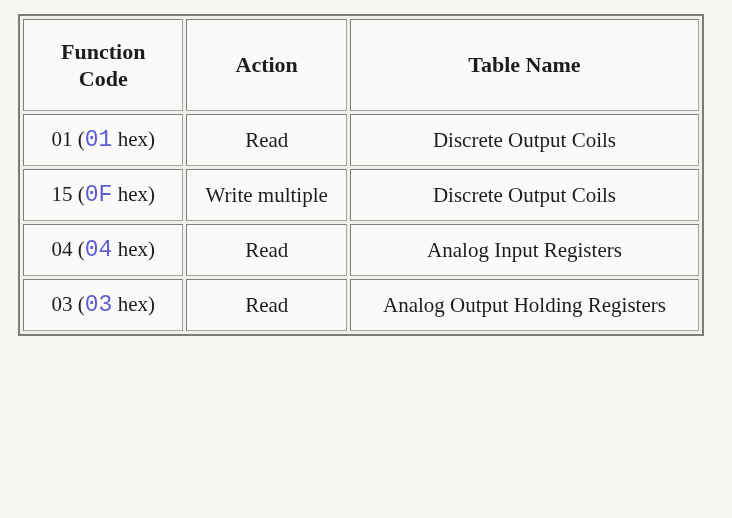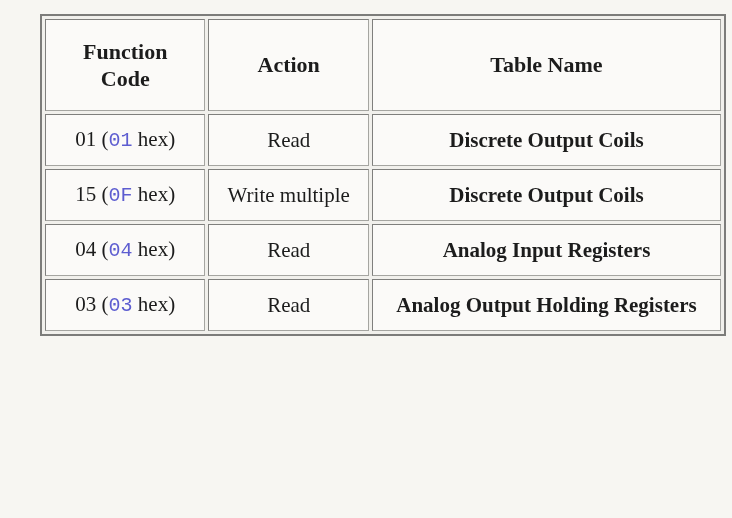--- a/index.html
+++ b/index.html
@@ -8,21 +8,21 @@
   }
   body {
     width: 732px;
     height: 518px;
     background: #f7f6f2;
     font-family: "Liberation Serif", "DejaVu Serif", serif;
     color: #1c1c1c;
     overflow: hidden;
   }
   table.fc-table {
-    margin: 14px 0 0 40px;
+    margin: 14px 0 0 18px;
     width: 686px;
     table-layout: fixed;
     border-collapse: separate;
     border-spacing: 3px;
     border: 2px solid #7c7c7a;
     background: #f1f0ec;
   }
   col.c1 { width: 160px; }
   col.c2 { width: 160px; }
   col.c3 { width: 348px; }
@@ -39,24 +39,24 @@
   th {
     font-size: 22px;
     font-weight: bold;
     height: 56px;
     padding: 17px 6px;
   }
   th:nth-child(1) { padding: 2px 26px; }
   td { height: 34px; padding: 3px 6px; }
   td:nth-child(1) { padding: 3px 6px; }
   td:nth-child(2) { padding: 8px 18px; }
-  td:nth-child(3) { padding: 3px 20px; font-weight: bold; }
+  td:nth-child(3) { padding: 3px 20px; }
   .hex {
     font-family: "Liberation Mono", "DejaVu Sans Mono", monospace;
-    font-size: 20px;
+    font-size: 23px;
     color: #5d5dd0;
   }
 </style>
 </head>
 <body>
 
 <table class="fc-table">
   <colgroup>
     <col class="c1">
       <col class="c2">

